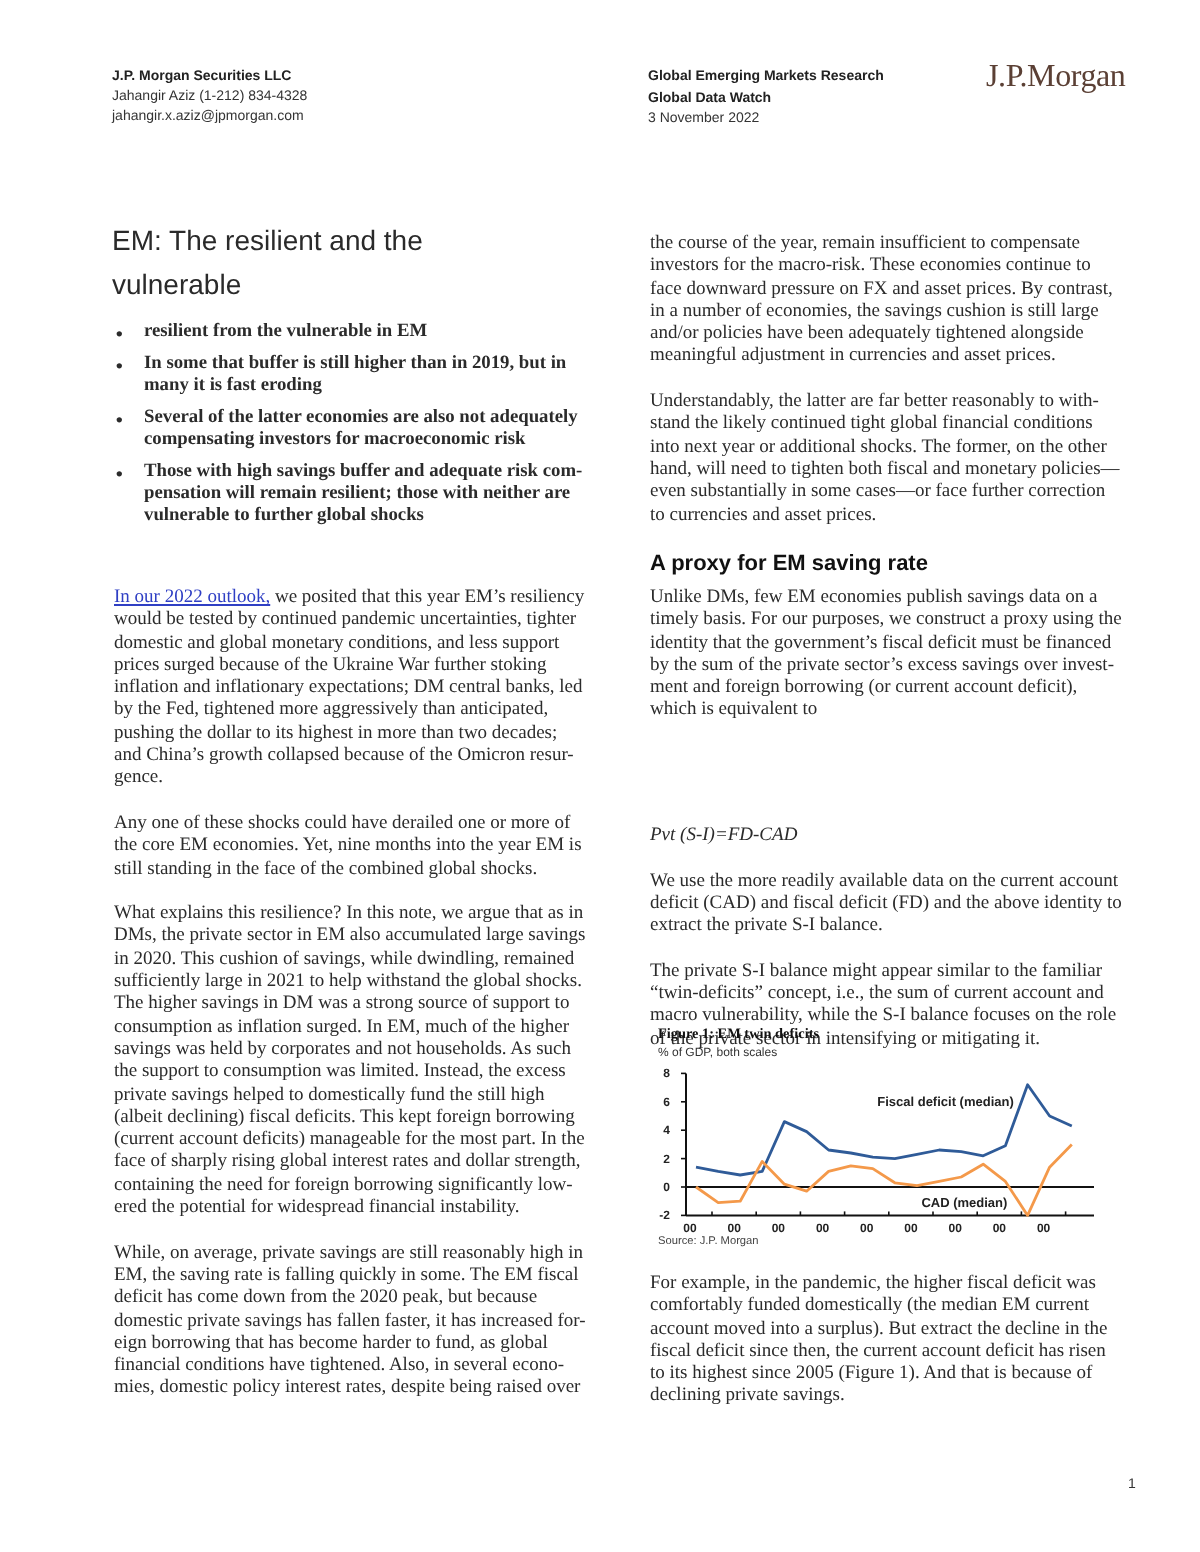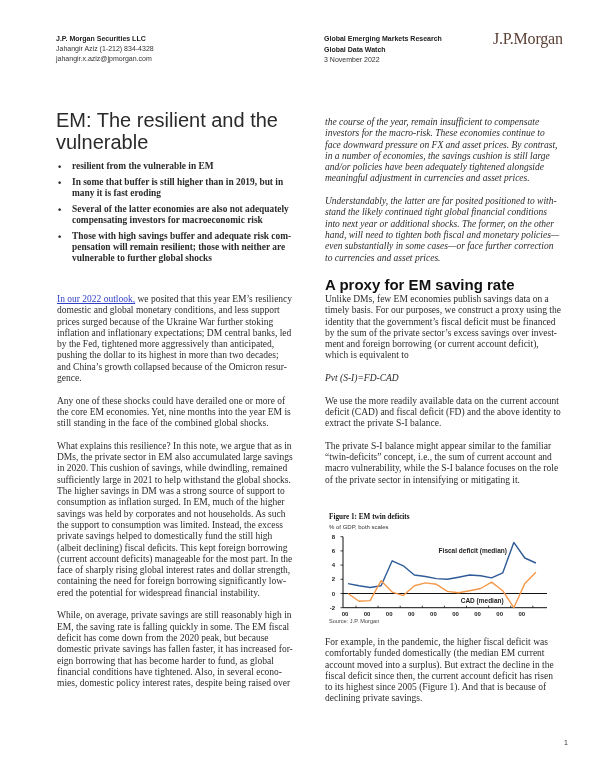--- a/index.html
+++ b/index.html
@@ -2,30 +2,30 @@
 <html><head>
   <meta charset="utf-8">
   <style>
     html, body { margin: 0; padding: 0; background: #ffffff; }
     body { width: 600px; height: 776px; position: relative; overflow: hidden; }
     .page { position: absolute; left: 12px; top: 0; width: 600px; height: 776px; background: #fff; }
     .abs { position: absolute; white-space: nowrap; }
     .hdr { font-family: "Liberation Sans", sans-serif; font-size: 7px; color: #333; line-height: 10px; }
     .hdr .b { font-weight: bold; color: #222; }
     .logo { font-family: "Liberation Serif", serif; font-size: 16px; color: #5b4035; letter-spacing: -0.2px; }
-    .title { font-family: "Liberation Sans", sans-serif; font-size: 20px; color: #2a2a2a; line-height: 22px; }
+    .title { font-family: "Liberation Sans", sans-serif; font-size: 14px; color: #2a2a2a; line-height: 22px; }
     .bullets { font-family: "Liberation Serif", serif; font-weight: bold; font-size: 9.4px; color: #2b2b2b; line-height: 11px; }
     .bullet { position: relative; padding-left: 14px; margin-bottom: 5px; }
     .bullet .dot { position: absolute; left: 0; top: 0; font-family: "Liberation Sans", sans-serif; font-weight: bold; }
     .body { font-family: "Liberation Serif", serif; font-size: 9.5px; color: #2b2b2b; line-height: 11.3px; }
     .ln { white-space: nowrap; height: 11.3px; }
     .gap { height: 11.3px; }
     .link { color: #2f3fc4; text-decoration: underline; }
-    .formula { font-style: italic; }
-    .h2 { font-family: "Liberation Sans", sans-serif; font-weight: bold; font-size: 15px; color: #111; }
+    .formula { font-style: italic; margin-top: 40px; }
+    .h2 { font-family: "Liberation Sans", sans-serif; font-weight: bold; font-size: 11px; color: #111; }
     .fig-title { font-family: Liberation Serif, serif; font-weight: bold; font-size: 7.2px; color: #111; }
     .fig-sub { font-family: "Liberation Sans", sans-serif; font-size: 6px; color: #333; }
     .fig-src { font-family: "Liberation Sans", sans-serif; font-size: 5.6px; color: #444; }
     .chart-svg { position: absolute; left: 305px; top: 530px; width: 240px; height: 95px; overflow: visible; }
     .chart-svg text { font-family: "Liberation Sans", sans-serif; font-weight: bold; font-size: 6px; fill: #222; }
     .pnum { font-family: "Liberation Sans", sans-serif; font-size: 7px; color: #333; }
   </style>
 </head>
 <body>
 
@@ -67,20 +67,21 @@
       <span class="dot">•</span>
       <div>Those with high savings buffer and adequate risk com-</div>
       <div>pensation will remain resilient; those with neither are</div>
       <div>vulnerable to further global shocks</div>
     </div>
   </div>
 
   <div class="abs body" style="left:45px; top:294px;">
     <div>
       <div class="ln"><span class="link">In our 2022 outlook,</span><span> we posited that this year EM’s resiliency</span></div>
+      <div class="ln">would be tested by continued pandemic uncertainties, tighter</div>
       <div class="ln">domestic and global monetary conditions, and less support</div>
       <div class="ln">prices surged because of the Ukraine War further stoking</div>
       <div class="ln">inflation and inflationary expectations; DM central banks, led</div>
       <div class="ln">by the Fed, tightened more aggressively than anticipated,</div>
       <div class="ln">pushing the dollar to its highest in more than two decades;</div>
       <div class="ln">and China’s growth collapsed because of the Omicron resur-</div>
       <div class="ln">gence.</div>
     </div>
     <div class="gap"></div>
     <div>
@@ -110,32 +111,32 @@
       <div class="ln">While, on average, private savings are still reasonably high in</div>
       <div class="ln">EM, the saving rate is falling quickly in some. The EM fiscal</div>
       <div class="ln">deficit has come down from the 2020 peak, but because</div>
       <div class="ln">domestic private savings has fallen faster, it has increased for-</div>
       <div class="ln">eign borrowing that has become harder to fund, as global</div>
       <div class="ln">financial conditions have tightened. Also, in several econo-</div>
       <div class="ln">mies, domestic policy interest rates, despite being raised over</div>
     </div>
   </div>
 
-  <div class="abs body" style="left:313px; top:117px;font-style:italic;">
+  <div class="abs body" style="left:313px; top:117px;">
     <div>
       <div class="ln">the course of the year, remain insufficient to compensate</div>
       <div class="ln">investors for the macro-risk. These economies continue to</div>
       <div class="ln">face downward pressure on FX and asset prices. By contrast,</div>
       <div class="ln">in a number of economies, the savings cushion is still large</div>
       <div class="ln">and/or policies have been adequately tightened alongside</div>
       <div class="ln">meaningful adjustment in currencies and asset prices.</div>
     </div>
     <div class="gap"></div>
     <div>
-      <div class="ln">Understandably, the latter are far posited positioned to with-</div>
+      <div class="ln">Understandably, the latter are far better reasonably to with-</div>
       <div class="ln">stand the likely continued tight global financial conditions</div>
       <div class="ln">into next year or additional shocks. The former, on the other</div>
       <div class="ln">hand, will need to tighten both fiscal and monetary policies—</div>
       <div class="ln">even substantially in some cases—or face further correction</div>
       <div class="ln">to currencies and asset prices.</div>
     </div>
   </div>
 
   <div class="abs h2" style="left:313px; top:276px;">A proxy for EM saving rate</div>
 

